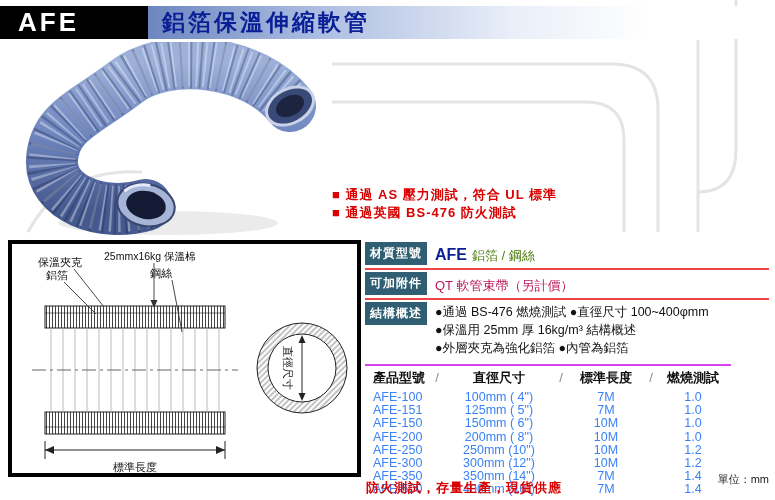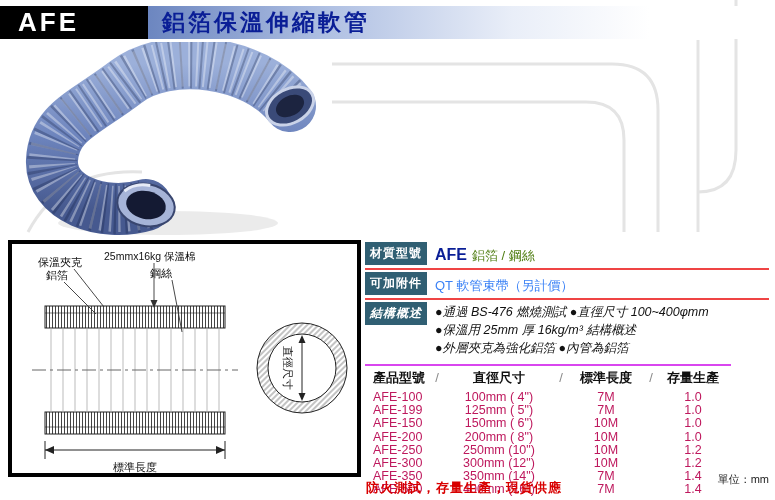--- a/index.html
+++ b/index.html
@@ -25,34 +25,34 @@
               font-weight:bold; font-size:13px; line-height:18px; letter-spacing:1px; }
 
   
   .diagram-box { position:absolute; left:8px; top:240px; width:353px; height:237px;
                  border:4px solid #000000; background:#fff; z-index:2; }
   .diagram-box svg text { fill:#111; }
 
   
   .spec { position:absolute; left:365px; top:240px; width:404px; z-index:2; }
   .spec-row { display:flex; align-items:flex-end; padding:2px 0 3px; border-bottom:2px solid #ef4444; }
-  .spec-row.structure { align-items:flex-start; border-bottom:none; padding-bottom:1px;font-style:italic; }
+  .spec-row.structure { align-items:flex-start; border-bottom:none; padding-bottom:1px; }
   .spec-label { flex:0 0 62px; background:#305f73; color:#fff; text-align:center;
                 font-size:12px; font-weight:bold; padding:3px 0; margin-right:8px; letter-spacing:1px; }
   .material-model { font-size:16px; font-weight:bold; color:#0a1e96; margin-right:5px; }
   .material-rest { font-size:13px; color:#4d7c0f; }
-  .spec-value { font-size:13px; color:#3b82f6; }
+  .spec-value { font-size:13px; color:#be185d; }
   .structure-lines { font-size:12.5px; color:#111; line-height:18px; padding-top:1px; }
 
   
   .products { margin-top:6px; border-top:2px solid #d946ef; padding-top:3px; width:366px; }
   .p-grid { display:grid; grid-template-columns:66px 12px 112px 12px 78px 12px 72px; align-items:baseline; }
   .p-head { font-weight:bold; font-size:13px; color:#111; padding-bottom:4px; }
   .p-sep { color:#8a8a8a; text-align:center; font-weight:normal; }
-  .p-row { font-size:12.5px; color:#be185d; line-height:13.2px; }
+  .p-row { font-size:12.5px; color:#3b82f6; line-height:13.2px; }
   .c-model { text-align:left; padding-left:8px; }
   .c-center { text-align:center; }
 
   
   .note { position:absolute; left:366px; top:479px; color:#d80000; font-weight:bold;
           font-size:13px; letter-spacing:1px; z-index:2; }
   .unit { position:absolute; right:6px; top:472px; font-size:11px; color:#222; z-index:2; }
 </style>
 </head>
 <body>
@@ -96,20 +96,24 @@
         <ellipse cx="272" cy="64" rx="15" ry="10" fill="#1c2440"></ellipse>
       </g>
       <g transform="rotate(12 128 163)">
         <ellipse cx="128" cy="163" rx="29" ry="21" fill="#a6b4d8" stroke="#39466f" stroke-width="2"></ellipse>
         <ellipse cx="128" cy="163" rx="20" ry="14" fill="#141a33"></ellipse>
         <path d="M 104 154 A 28 20 0 0 1 128 143" fill="none" stroke="#e6ebf7" stroke-width="3"></path>
       </g>
     </svg>
   </div>
 
+  <div class="features">
+    <div>■ 通過 AS 壓力測試，符合 UL 標準</div>
+    <div>■ 通過英國 BS-476 防火測試</div>
+  </div>
 
   <div class="diagram-box">
     <svg width="351" height="235" viewBox="0 0 351 235">
       <defs>
         <pattern id="hatchV" width="3" height="8" patternUnits="userSpaceOnUse">
           <rect width="3" height="8" fill="#fff"></rect>
           <line x1="1.5" y1="0" x2="1.5" y2="8" stroke="#444" stroke-width="1"></line>
         </pattern>
         <pattern id="hatchRing" width="4" height="4" patternUnits="userSpaceOnUse" patternTransform="rotate(45)">
           <rect width="4" height="4" fill="#fff"></rect>
@@ -200,34 +204,34 @@
     </div>
 
     <div class="products">
       <div class="p-grid p-head">
         <span class="c-model">產品型號</span>
         <span class="p-sep">/</span>
         <span class="c-center">直徑尺寸</span>
         <span class="p-sep">/</span>
         <span class="c-center">標準長度</span>
         <span class="p-sep">/</span>
-        <span class="c-center">存量生產</span>
+        <span class="c-center">燃燒測試</span>
       </div>
 
       <div class="p-grid p-row">
         <span class="c-model">AFE-100</span>
         <span></span>
         <span class="c-center">100mm ( 4")</span>
         <span></span>
         <span class="c-center">7M</span>
         <span></span>
         <span class="c-center">1.0</span>
       </div>
       <div class="p-grid p-row">
-        <span class="c-model">AFE-199</span>
+        <span class="c-model">AFE-151</span>
         <span></span>
         <span class="c-center">125mm ( 5")</span>
         <span></span>
         <span class="c-center">7M</span>
         <span></span>
         <span class="c-center">1.0</span>
       </div>
       <div class="p-grid p-row">
         <span class="c-model">AFE-150</span>
         <span></span>

